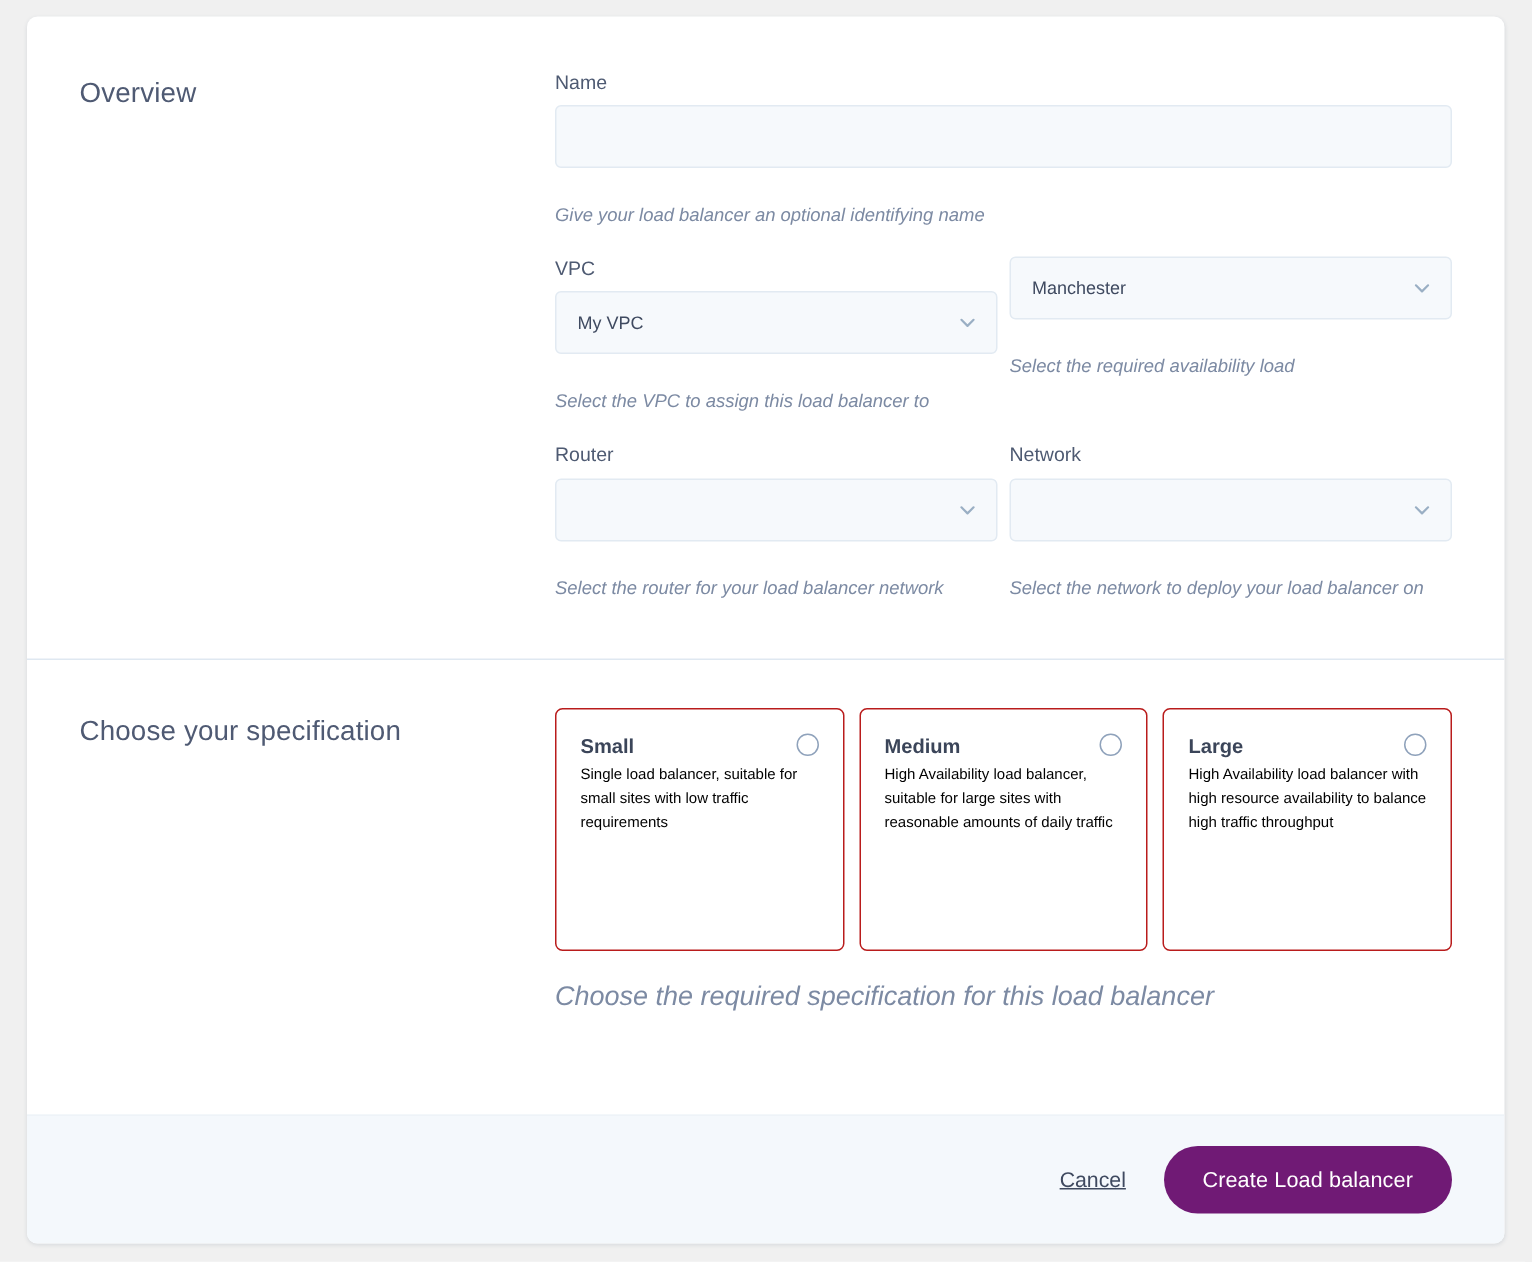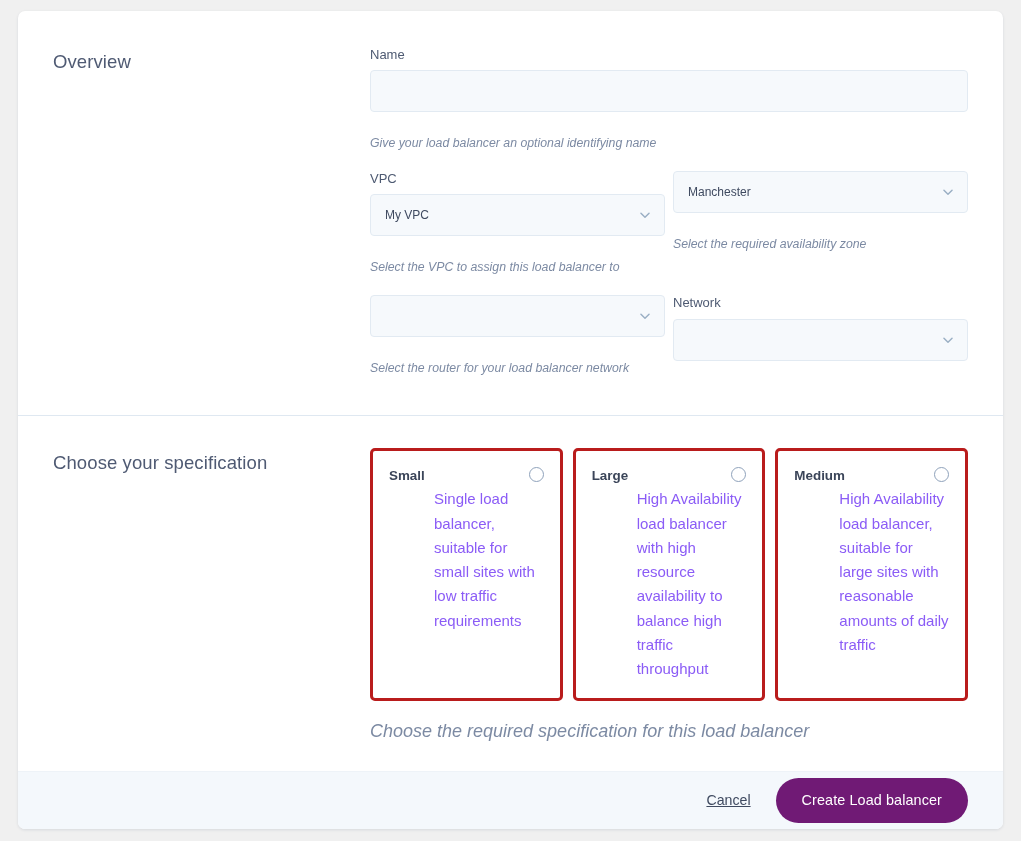--- a/index.html
+++ b/index.html
@@ -138,21 +138,21 @@
   .field-block { margin-top: 0; }
 
   
   .spec-row {
     display: flex;
     gap: 10px;
   }
   .spec-card {
     flex: 1 1 0;
     min-width: 0;
-    border: 3px solid #b91c1c;
+    border: 1px solid #b91c1c;
     border-radius: 5px;
     background: #ffffff;
     padding: 17px 16px 16px 16px;
     min-height: 162px;
     cursor: pointer;
   }
   .spec-head {
     display: flex;
     align-items: flex-start;
     justify-content: space-between;
@@ -168,24 +168,23 @@
     flex: 0 0 auto;
     width: 15px;
     height: 15px;
     border-radius: 50%;
     border: 1.4px solid #8fa2bb;
     background: #fff;
     margin-top: -1px;
   }
   .spec-desc {
     margin-top: 3px;
-    font-size: 15px;
-    color: #8b5cf6;
+    font-size: 10px;
+    color: #000000;
     line-height: 1.62;
-    margin-left: 45px;
   }
 
   .spec-hint {
     display: block;
     font-size: 18px;
     font-style: italic;
     color: #7c8aa3;
     margin-top: 19px;
     line-height: 1.3;
   }
@@ -256,43 +255,45 @@
             <span class="field-hint">Select the VPC to assign this load balancer to</span>
           </div>
 
           <div class="field-col">
             <div class="select-box">
               <span class="select-value">Manchester</span>
               <svg class="chevron" viewBox="0 0 20 20" fill="none">
                 <path d="M5.5 8 L10 12.5 L14.5 8" stroke="currentColor" stroke-width="1.6" stroke-linecap="round" stroke-linejoin="round"></path>
               </svg>
             </div>
-            <span class="field-hint">Select the required availability zone</span>
+            <span class="field-hint">Select the required availability load</span>
           </div>
         </div>
 
         <div class="field-row">
           <div class="field-col">
+            <label class="field-label">Router</label>
             <div class="select-box">
               <span class="select-value"></span>
               <svg class="chevron" viewBox="0 0 20 20" fill="none">
                 <path d="M5.5 8 L10 12.5 L14.5 8" stroke="currentColor" stroke-width="1.6" stroke-linecap="round" stroke-linejoin="round"></path>
               </svg>
             </div>
             <span class="field-hint">Select the router for your load balancer network</span>
           </div>
 
           <div class="field-col">
             <label class="field-label">Network</label>
             <div class="select-box">
               <span class="select-value"></span>
               <svg class="chevron" viewBox="0 0 20 20" fill="none">
                 <path d="M5.5 8 L10 12.5 L14.5 8" stroke="currentColor" stroke-width="1.6" stroke-linecap="round" stroke-linejoin="round"></path>
               </svg>
             </div>
+            <span class="field-hint">Select the network to deploy your load balancer on</span>
           </div>
         </div>
 
       </div>
     </div>
 
     <div class="section-divider"></div>
 
     <div class="section section--spec">
       <div class="section-aside">
@@ -305,32 +306,32 @@
           <div class="spec-card">
             <div class="spec-head">
               <span class="spec-name">Small</span>
               <span class="radio"></span>
             </div>
             <div class="spec-desc">Single load balancer, suitable for small sites with low traffic requirements</div>
           </div>
 
           <div class="spec-card">
             <div class="spec-head">
+              <span class="spec-name">Medium</span>
+              <span class="radio"></span>
+            </div>
+            <div class="spec-desc">High Availability load balancer, suitable for large sites with reasonable amounts of daily traffic</div>
+          </div>
+
+          <div class="spec-card">
+            <div class="spec-head">
               <span class="spec-name">Large</span>
               <span class="radio"></span>
             </div>
             <div class="spec-desc">High Availability load balancer with high resource availability to balance high traffic throughput</div>
-          </div>
-
-          <div class="spec-card">
-            <div class="spec-head">
-              <span class="spec-name">Medium</span>
-              <span class="radio"></span>
-            </div>
-            <div class="spec-desc">High Availability load balancer, suitable for large sites with reasonable amounts of daily traffic</div>
           </div>
 
         </div>
         <span class="spec-hint">Choose the required specification for this load balancer</span>
       </div>
     </div>
 
     <div class="footer">
       <button class="cancel-link">Cancel</button>
       <button class="primary-button">Create Load balancer</button>

